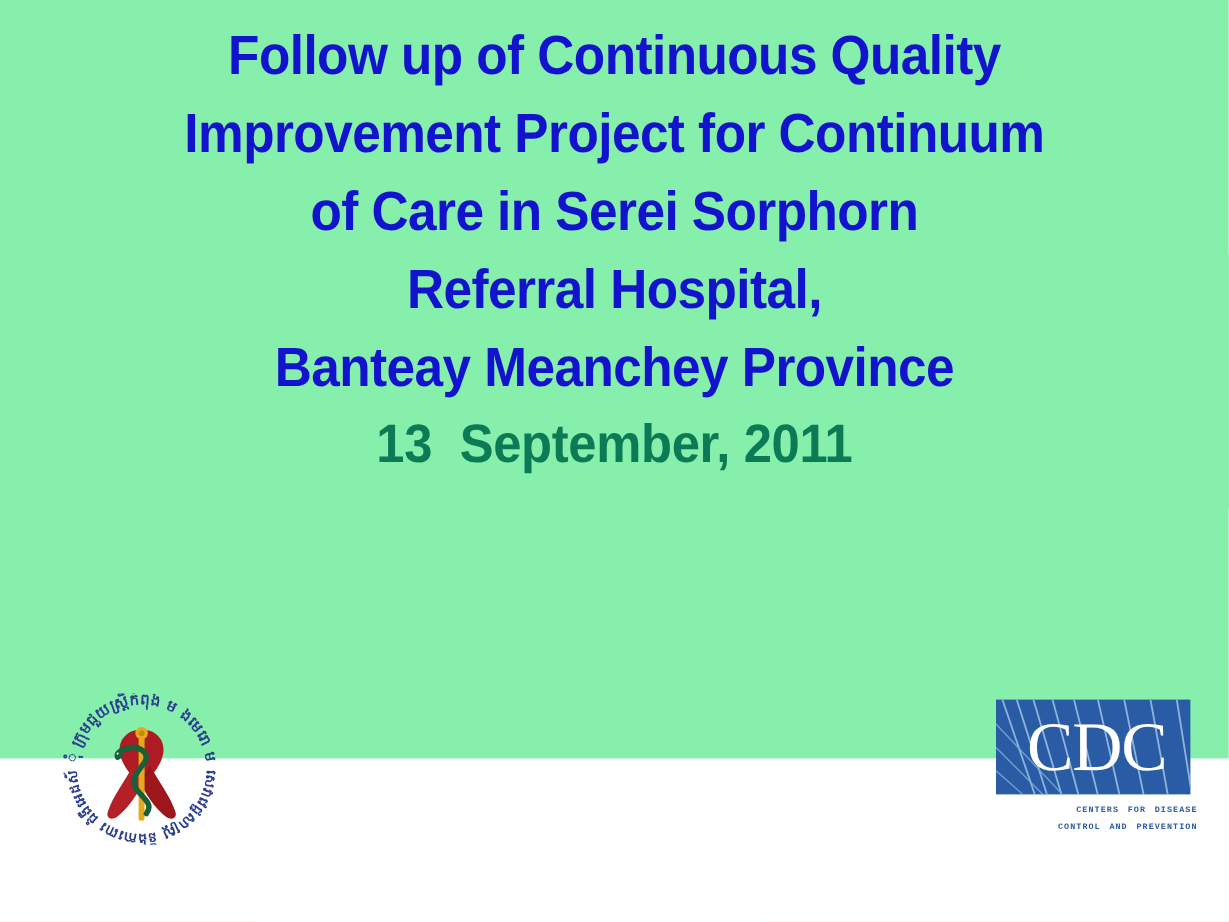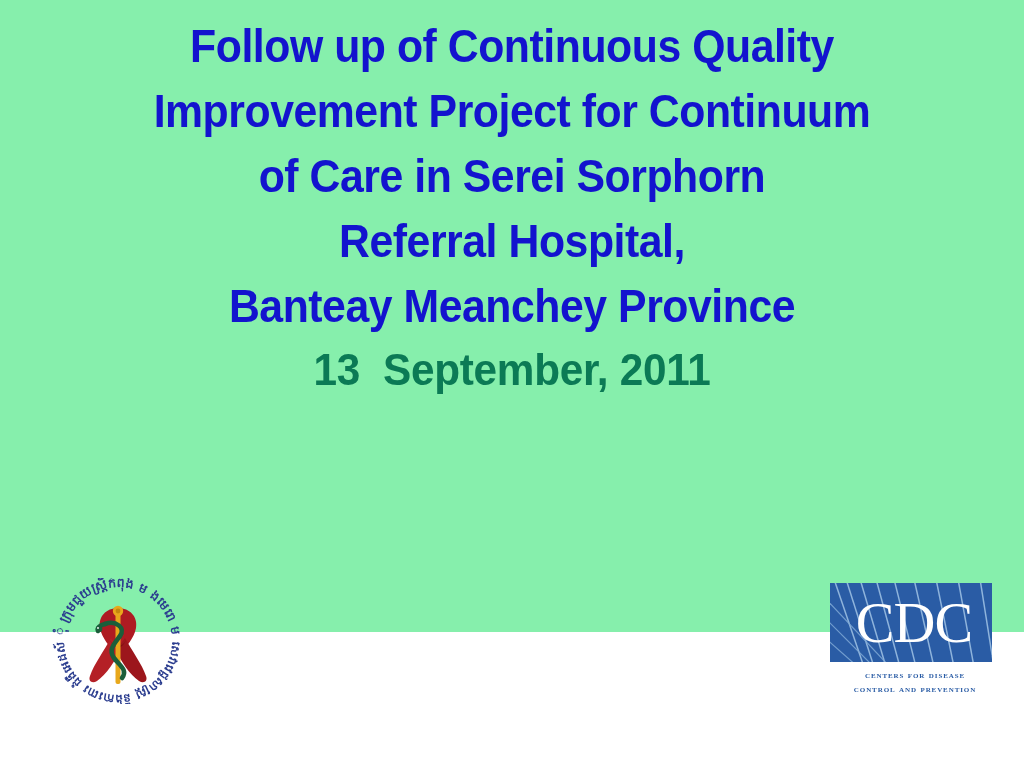--- a/index.html
+++ b/index.html
@@ -123,26 +123,26 @@
     right: -6px;
     bottom: 1px;
     color: #2A5CA5;
     font-size: 7px;
     font-family: "Liberation Sans", sans-serif;
   }
   .cdc-tagline {
     margin-top: 6px;
     width: 168px;
     color: #2A5CA5;
-    font-family: Liberation Serif, serif;
+    font-family: Liberation Mono, monospace;
     font-weight: bold;
     font-size: 10.5px;
     line-height: 14px;
     letter-spacing: 0.9px;
-    text-align: center;
+    text-align: right;
     padding-left: 2px;
     box-sizing: border-box;
     font-variant: small-caps;
     text-transform: lowercase;
   }
   .cdc-tagline span { display: block; }
 </style>
 </head>
 <body>
 

